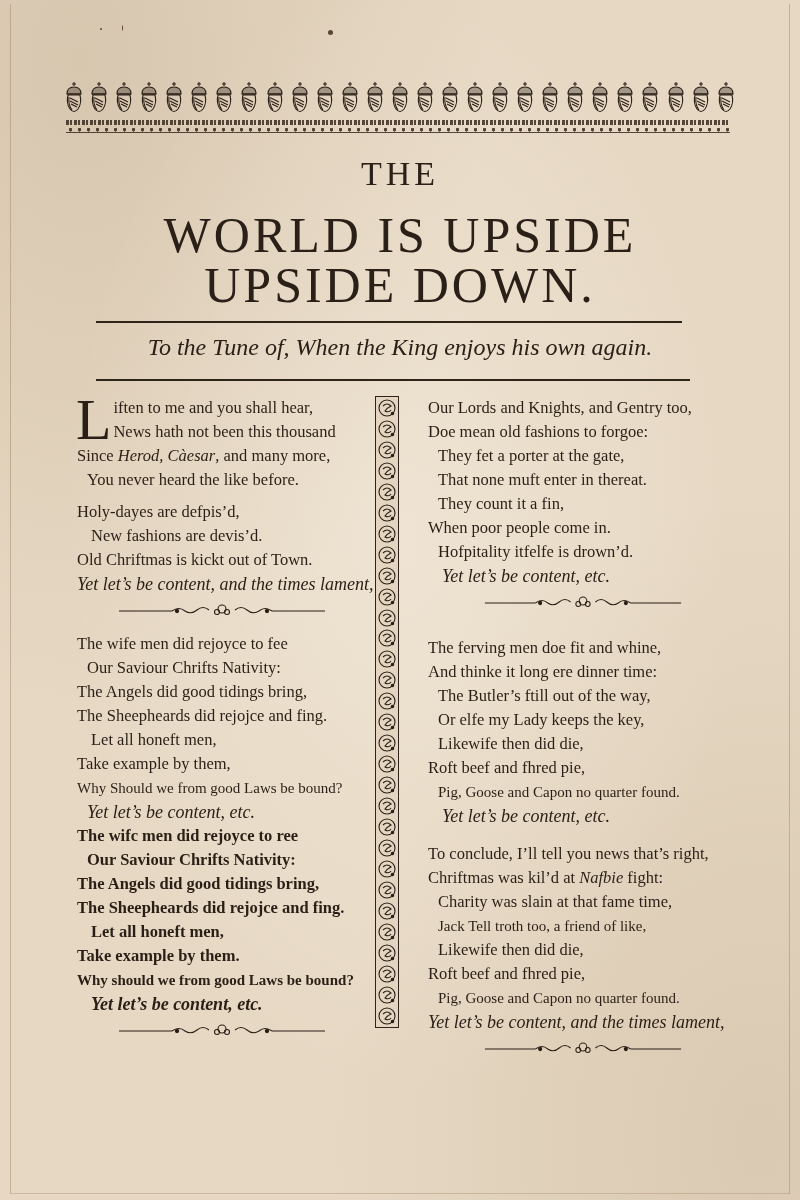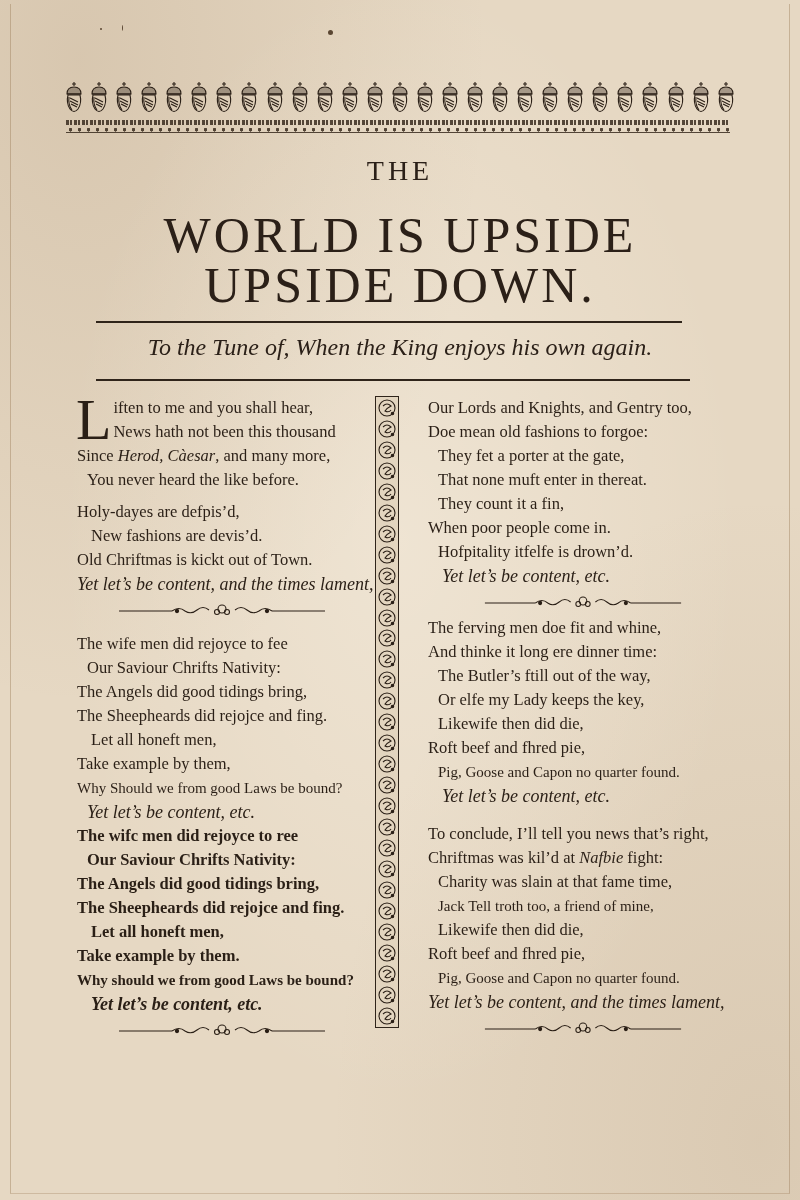--- a/index.html
+++ b/index.html
@@ -47,21 +47,21 @@
       margin-top: 3px; height: 5px;
       background:
         radial-gradient(circle at 50% 30%, #3a2c1f 0 1.6px, transparent 2px) 0 0/9px 6px repeat-x,
         linear-gradient(#3a2c1f, #3a2c1f) 0 4px/100% 1px no-repeat;
       opacity: 0.85;
     }
 
     
     .title-the {
       position: absolute; top: 155px; left: 0; width: 800px; text-align: center;
-      font-size: 28px; letter-spacing: 4px; font-weight: normal; color: #2b2018;
+      font-size: 34px; letter-spacing: 4px; font-weight: normal; color: #2b2018;
     }
     .title-main {
       position: absolute; left: 0; width: 800px; text-align: center;
       font-size: 50px; letter-spacing: 3px; color: #2b2018; line-height: 1;
     }
     .title-l1 { top: 210px; }
     .title-l2 { top: 260px; }
     .rule { position: absolute; height: 1.5px; background: #2f241a; }
     .rule-1 { top: 321px; left: 96px; width: 586px; }
     .rule-2 { top: 379px; left: 96px; width: 594px; }
@@ -745,36 +745,36 @@
       <circle cx="105" cy="7" r="4"></circle>
               <circle cx="100" cy="10" r="2.5"></circle>
               <circle cx="110" cy="10" r="2.5"></circle>
       <circle cx="60" cy="9" r="1.6" fill="#2a1f16"></circle>
               <circle cx="150" cy="9" r="1.6" fill="#2a1f16"></circle>
             </g>
           </svg>
         </span>
     </div>
 
-    <div class="stanza" style="margin-top:6px;">
+    <div class="stanza" style="margin-top:26px;">
       <span class="line">The ferving men doe fit and whine,</span>
       <span class="line">And thinke it long ere dinner time:</span>
       <span class="line ind">The Butler’s ftill out of the way,</span>
       <span class="line ind">Or elfe my Lady keeps the key,</span>
       <span class="line ind">Likewife then did die,</span>
       <span class="line">Roft beef and fhred pie,</span>
       <span class="line ind small">Pig, Goose and Capon no quarter found.</span>
       <span class="line refrain ind2">Yet let’s be content, etc.</span>
     </div>
 
     <div class="stanza" style="margin-top:14px;">
       <span class="line">To conclude, I’ll tell you news that’s right,</span>
       <span class="line"><span>Chriftmas was kil’d at </span><span class="it">Nafbie</span><span> fight:</span></span>
       <span class="line ind">Charity was slain at that fame time,</span>
-      <span class="line ind small">Jack Tell troth too, a friend of mine,</span>
+      <span class="line ind small">Jack Tell troth too, a friend of like,</span>
       <span class="line ind">Likewife then did die,</span>
       <span class="line">Roft beef and fhred pie,</span>
       <span class="line ind small">Pig, Goose and Capon no quarter found.</span>
       <span class="line refrain">Yet let’s be content, and the times lament,</span>
       <span class="fleuron" style="width:200px;">
           <svg width="200" height="16" viewBox="0 0 210 16" preserveAspectRatio="none">
             <g fill="none" stroke="#2a1f16" stroke-width="1.1">
       <path d="M2 9 H55"></path>
               <path d="M155 9 H208"></path>
       <path d="M55 9 Q62 4 68 9 Q74 13 80 8 Q86 3 92 8"></path>

